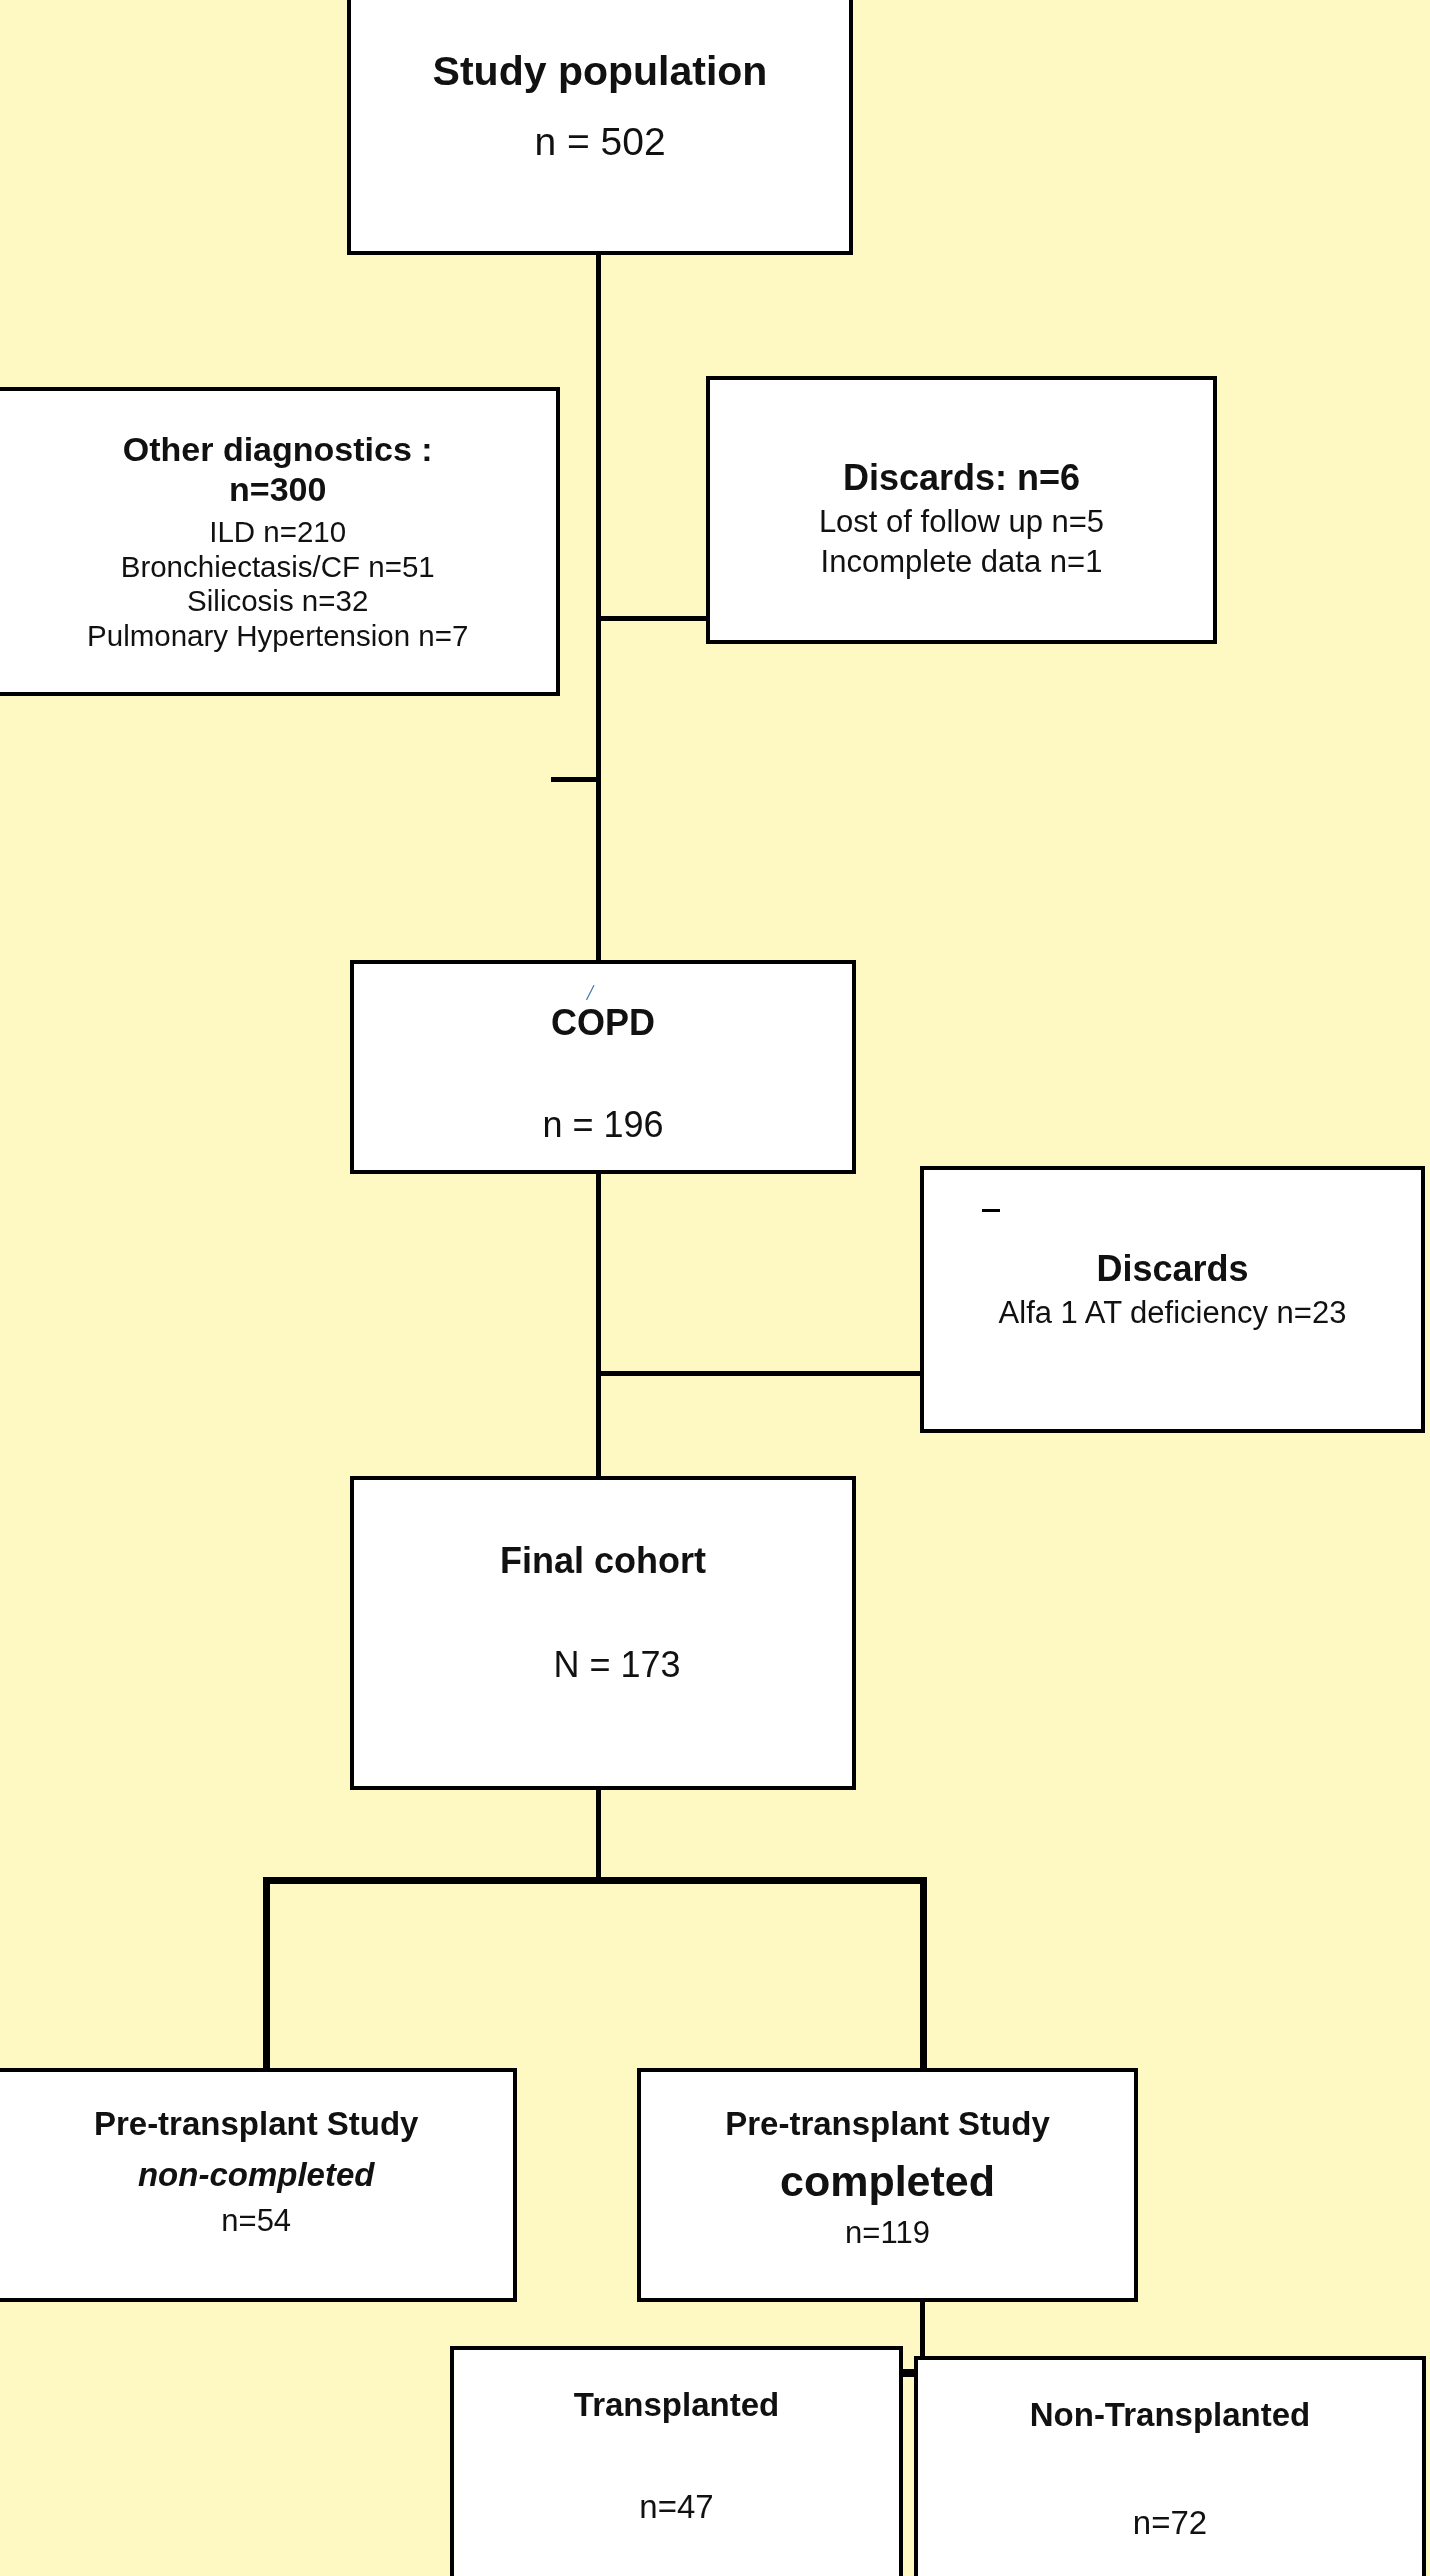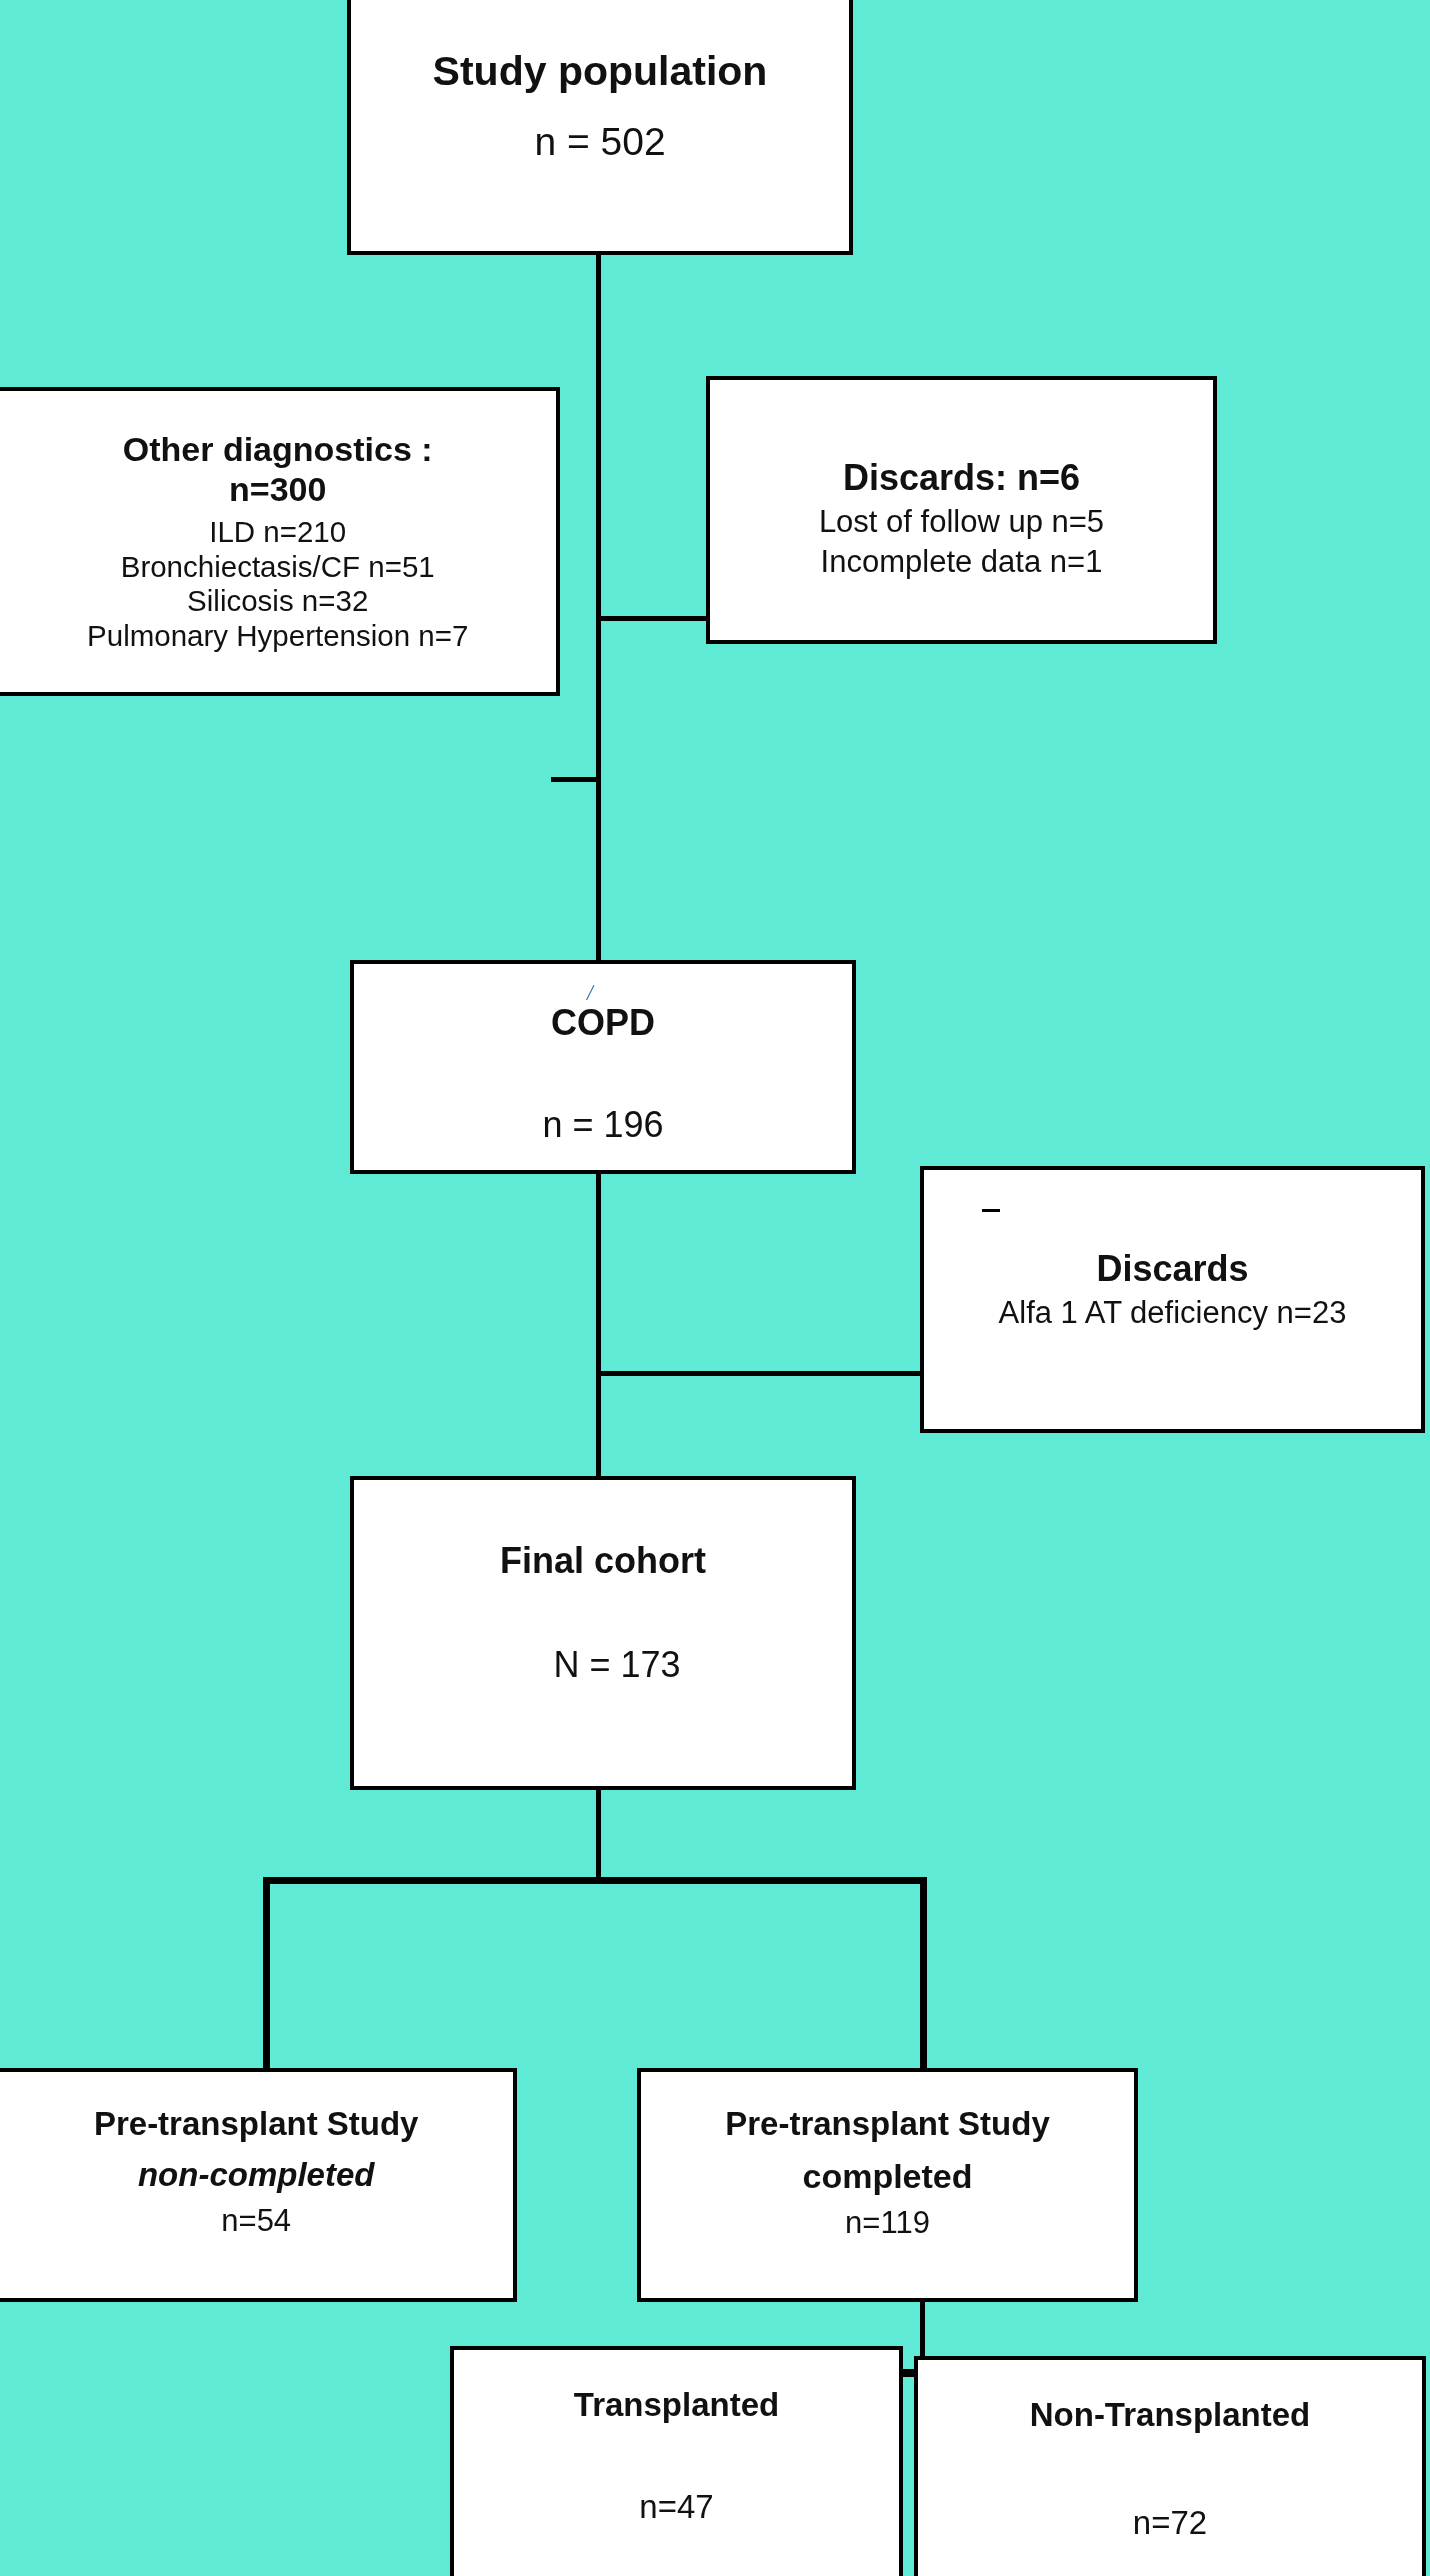--- a/index.html
+++ b/index.html
@@ -5,21 +5,21 @@
 <style>
   html, body {
     margin: 0;
     padding: 0;
     background: #ffffff;
   }
   #flowchart {
     position: relative;
     width: 1431px;
     height: 2576px;
-    background: #5eead4;
+    background: #fef9c3;
     font-family: "Liberation Sans", sans-serif;
     overflow: hidden;
   }
   .box {
     position: absolute;
     box-sizing: border-box;
     background: #ffffff;
     border: 4.8px solid #000000;
     display: flex;
     flex-direction: column;
@@ -88,21 +88,21 @@
   #box-discards-2 .line.l1 { font-size: 31px; margin-top: 4.1px; }
 
   #box-final-cohort .line.l0 { font-size: 36px; }
   #box-final-cohort .line.l1 { font-size: 36px; margin-top: 62px; margin-left: 28px; }
 
   #box-pre-non-completed .line.l0 { font-size: 33px; }
   #box-pre-non-completed .line.l1 { font-size: 33px; margin-top: 12.4px; font-style: italic; }
   #box-pre-non-completed .line.l2 { font-size: 31px; margin-top: 8.2px; }
 
   #box-pre-completed .line.l0 { font-size: 33px; }
-  #box-pre-completed .line.l1 { font-size: 34px; margin-top: 12.4px; }
+  #box-pre-completed .line.l1 { font-size: 43px; margin-top: 12.4px; }
   #box-pre-completed .line.l2 { font-size: 31px; margin-top: 8.2px; }
 
   #box-transplanted .line.l0 { font-size: 33px; }
   #box-transplanted .line.l1 { font-size: 33px; margin-top: 63px; }
 
   #box-non-transplanted .line.l0 { font-size: 33px; }
   #box-non-transplanted .line.l1 { font-size: 33px; margin-top: 69px; }
 </style>
 </head>
 <body>

